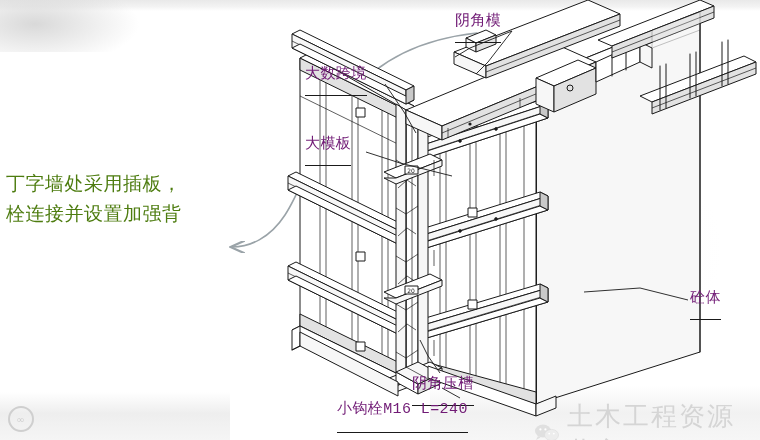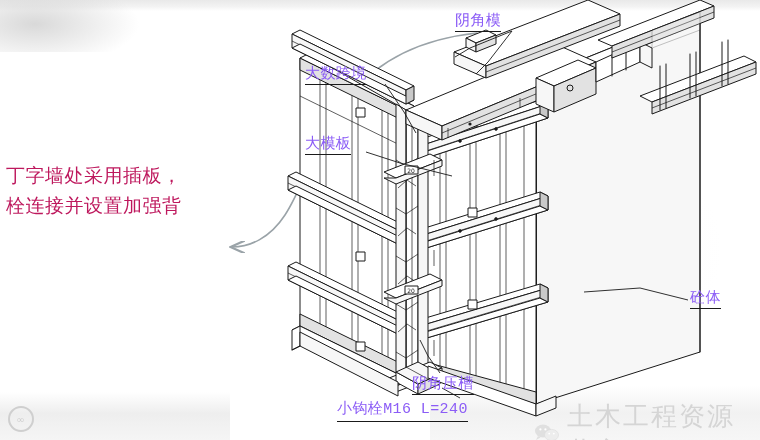--- a/index.html
+++ b/index.html
@@ -33,34 +33,34 @@
     position:absolute;left:430px;top:386px;width:330px;height:54px;
     background:linear-gradient(180deg,rgba(255,255,255,0) 0%,rgba(238,238,238,.8) 50%,rgba(245,245,245,.85) 100%);
   }
   .bg-soft-mid{
     position:absolute;left:300px;top:120px;width:420px;height:260px;
     background:radial-gradient(ellipse at 50% 50%,rgba(245,245,245,.55) 0%,rgba(255,255,255,0) 72%);
   }
 
   
   .note-block{
-    position:absolute;left:6px;top:160px;width:236px;
-    font-size:19px;line-height:30px;color:#be185d;
+    position:absolute;left:6px;top:168px;width:236px;
+    font-size:19px;line-height:30px;color:#4d7c0f;
     letter-spacing:.5px;
     font-family:"DejaVu Sans","Liberation Sans",sans-serif;
   }
   .note-block div{white-space:nowrap;}
 
   
   .lbl{
     position:absolute;
-    font-size:15px;line-height:18px;color:#8b5cf6;
+    font-size:15px;line-height:18px;color:#701a75;
     white-space:nowrap;
     letter-spacing:.4px;
-    padding-bottom:2px;
+    padding-bottom:13px;
   }
   .lbl.underline{border-bottom:1.3px solid #1a1a1a;}
   #lbl-corner-mold{left:455px;top:11px;}
   #lbl-waler{left:305px;top:64px;}
   #lbl-big-panel{left:305px;top:134px;}
   #lbl-concrete{left:690px;top:288px;}
   #lbl-groove{left:412px;top:374px;}
   #lbl-hook-bolt{left:337px;top:401px;font-family:Liberation Mono, monospace;}
 
   

